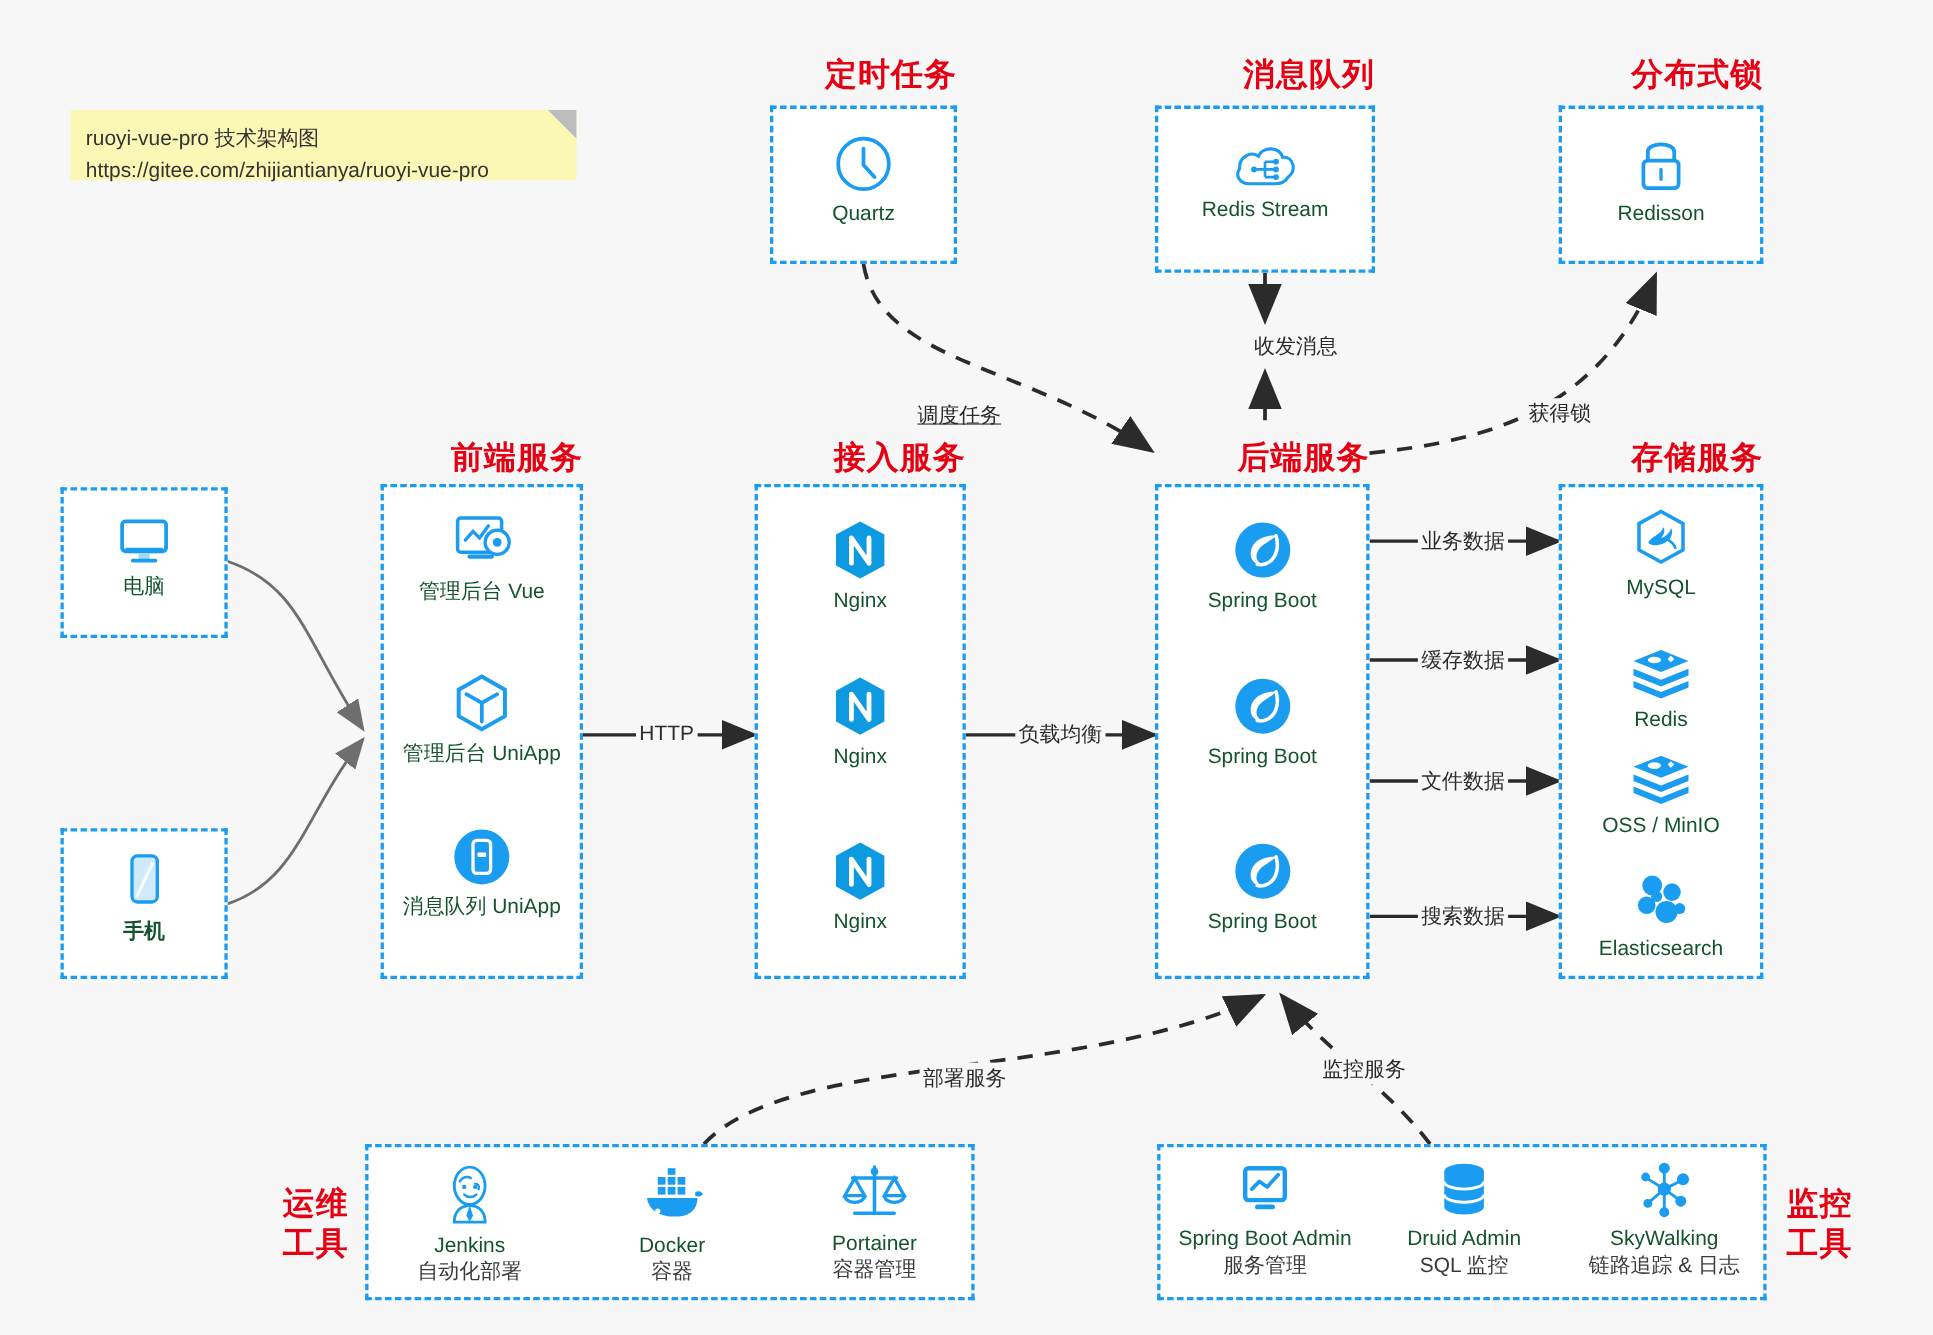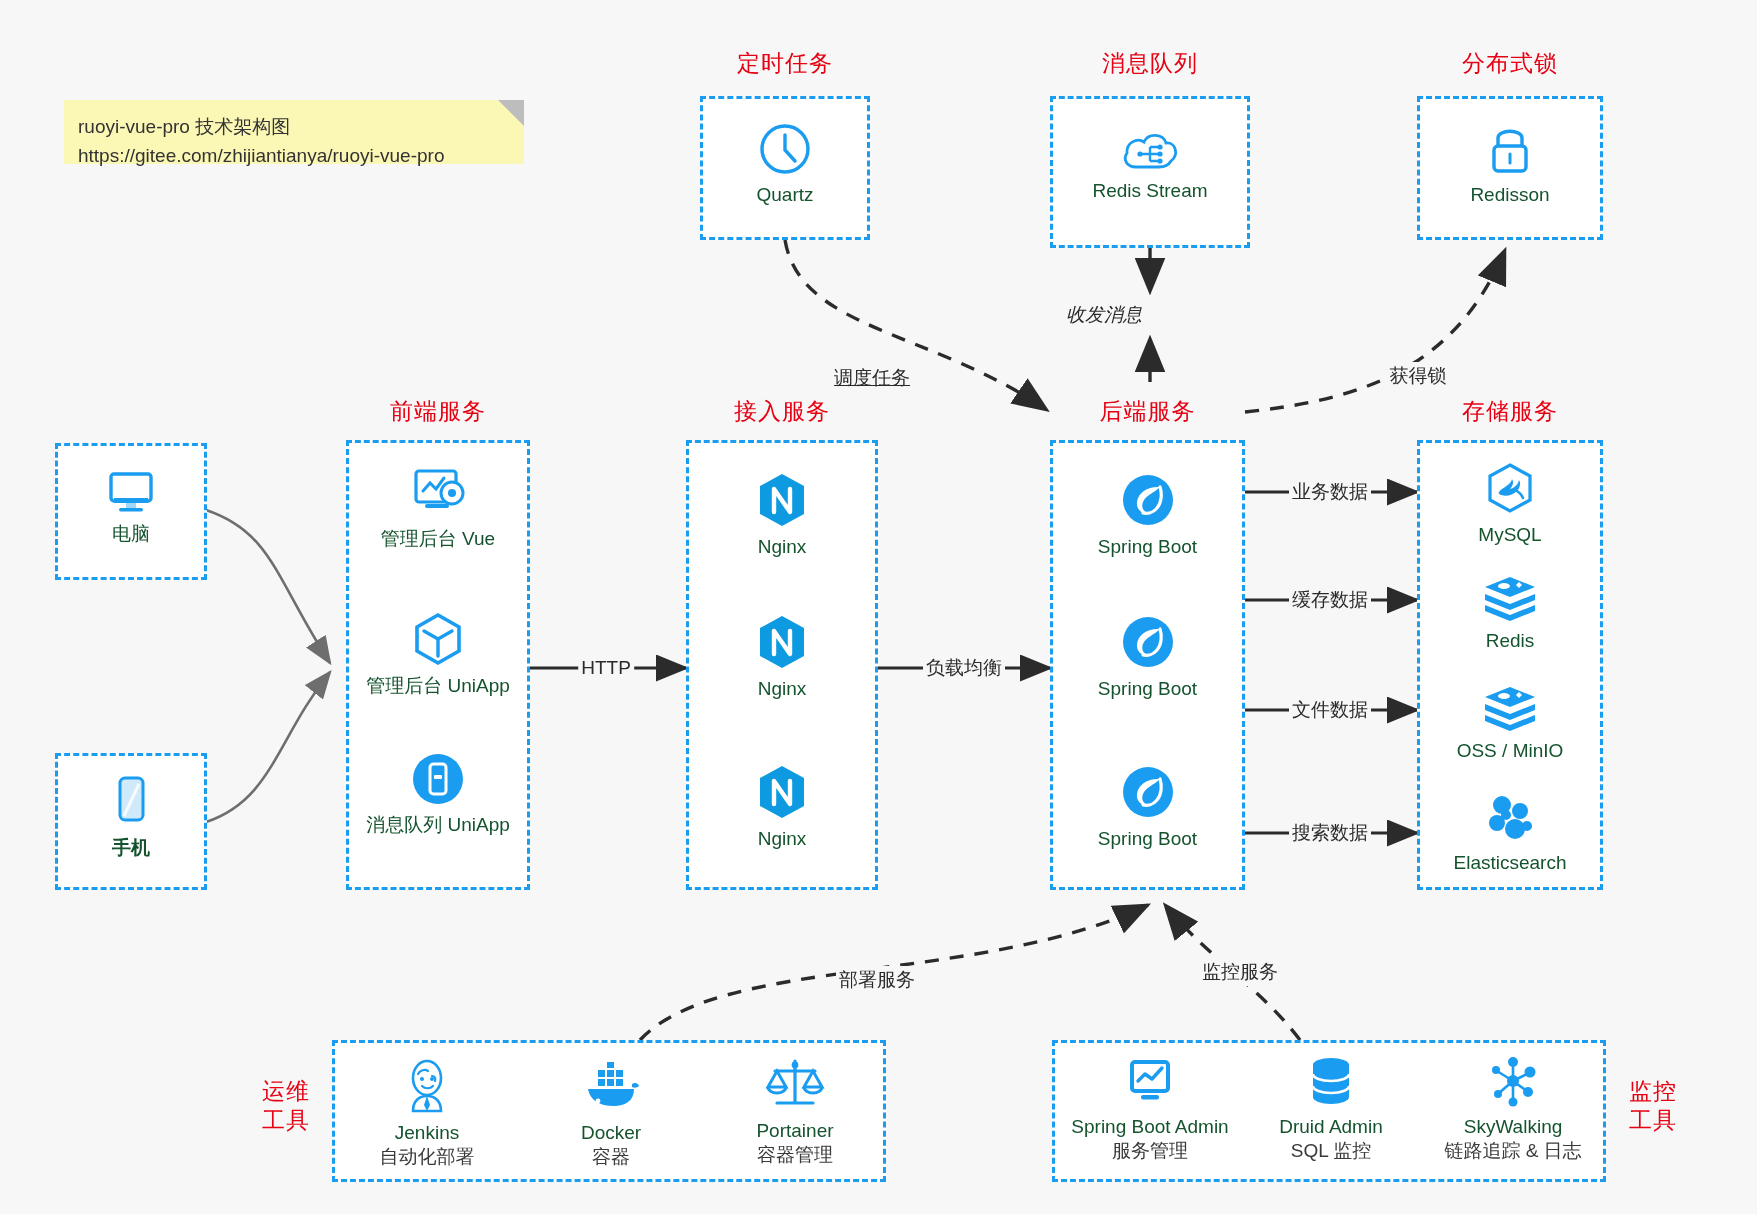--- a/index.html
+++ b/index.html
@@ -16,25 +16,25 @@
   .box{
     position:absolute;
     border:3px dashed #1a9cf0;
     background:#ffffff;
     box-sizing:border-box;
   }
   
   .cap{
     position:absolute;
     color:#e60012;
-    font-weight:normal;
-    font-size:23px;
+    font-weight:bold;
+    font-size:29px;
     letter-spacing:1px;
     white-space:nowrap;
-    text-align:center;
+    text-align:right;
   }
   .cap.two{line-height:1.25;}
 
   
   .node{
     position:absolute;
     width:100%;
     left:0;
     text-align:center;
   }
@@ -310,21 +310,21 @@
     <div class="node" style="top:18px;">
       <span class="ic">
         <svg width="54" height="56" viewBox="0 0 54 56">
           <path d="M27,4 L47,15 L47,39 L27,50 L7,39 L7,15 Z" fill="none" stroke="#1a9cf0" stroke-width="3.2"></path>
           <path d="M16,33 C21,36 29,35 34,30 C37,27 38,22 36,19 C35,24 31,27 27,28 C30,25 31,21 29,18 C28,23 23,25 19,28 C16,30 15,32 16,33 Z" fill="#1a9cf0"></path>
           <path d="M34,30 C37,32 39,34 40,37" fill="none" stroke="#1a9cf0" stroke-width="2.4" stroke-linecap="round"></path>
         </svg>
       </span>
       <span class="lb">MySQL</span>
     </div>
-    <div class="node" style="top:130px;text-align:center;">
+    <div class="node" style="top:144px;text-align:center;">
       <span class="ic">
         <svg width="60" height="50" viewBox="0 0 60 50">
           <path d="M30,4 L55,14 L30,24 L5,14 Z" fill="#1a9cf0"></path>
           <path d="M5,21 L30,31 L55,21 L55,27 L30,37 L5,27 Z" fill="#1a9cf0"></path>
           <path d="M5,32 L30,42 L55,32 L55,38 L30,48 L5,38 Z" fill="#1a9cf0"></path>
           <ellipse cx="24" cy="13" rx="6" ry="3" fill="#ffffff"></ellipse>
           <path d="M39,9 L42,12 L39,15 L36,12 Z" fill="#ffffff"></path>
         </svg>
       </span>
       <span class="lb">Redis</span>
@@ -456,21 +456,21 @@
       <span class="lb">SkyWalking</span>
       <span class="lb2">链路追踪 &amp; 日志</span>
     </div>
   </div>
   <div class="cap two" style="left:1622px;top:1077px;width:62px;">
     <div>监控</div>
     <div>工具</div>
   </div>
 
   <div class="elab" style="left:872px;top:378px;text-decoration:underline;">调度任务</div>
-  <div class="elab" style="left:1104px;top:315px;font-style:italic;">收发消息</div>
+  <div class="elab" style="left:1178px;top:315px;">收发消息</div>
   <div class="elab" style="left:1418px;top:376px;">获得锁</div>
   <div class="elab" style="left:606px;top:668px;">HTTP</div>
   <div class="elab" style="left:964px;top:668px;">负载均衡</div>
   <div class="elab" style="left:1330px;top:492px;">业务数据</div>
   <div class="elab" style="left:1330px;top:600px;">缓存数据</div>
   <div class="elab" style="left:1330px;top:710px;">文件数据</div>
   <div class="elab" style="left:1330px;top:833px;">搜索数据</div>
   <div class="elab" style="left:877px;top:980px;">部署服务</div>
   <div class="elab" style="left:1240px;top:972px;">监控服务</div>
 

